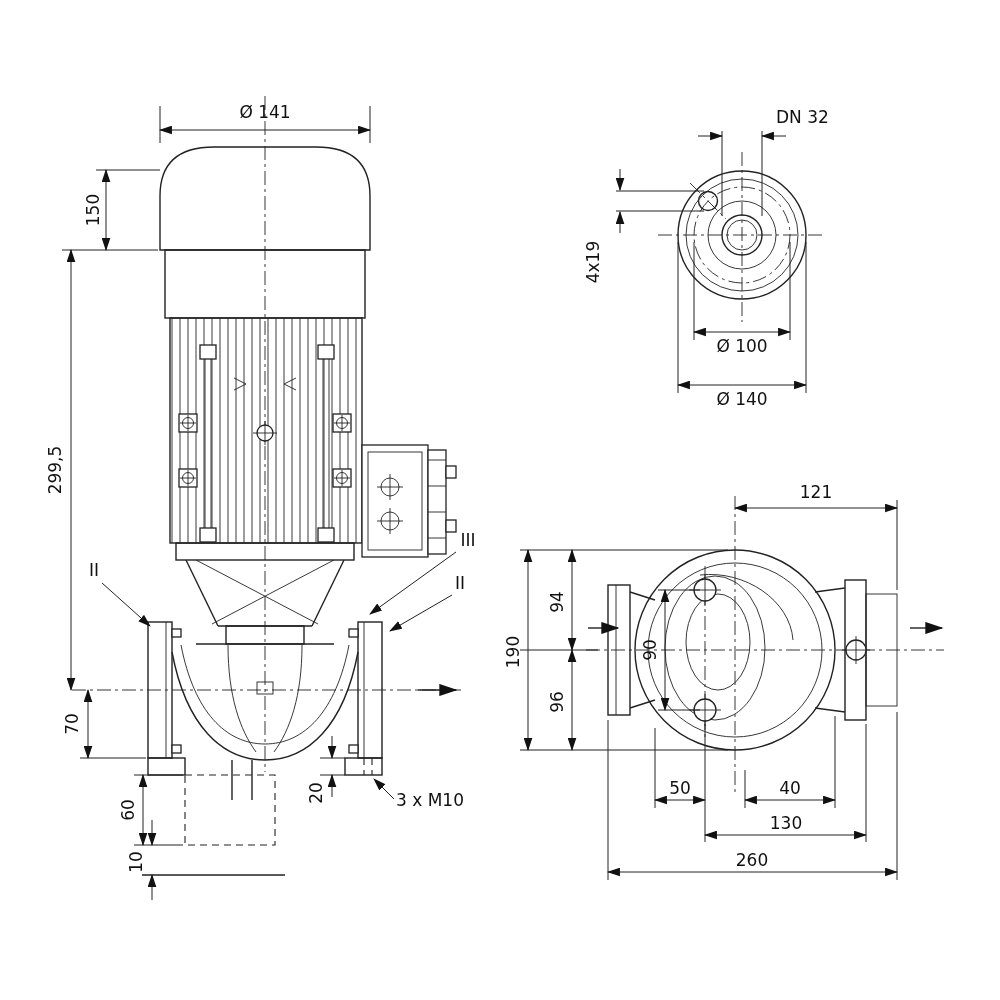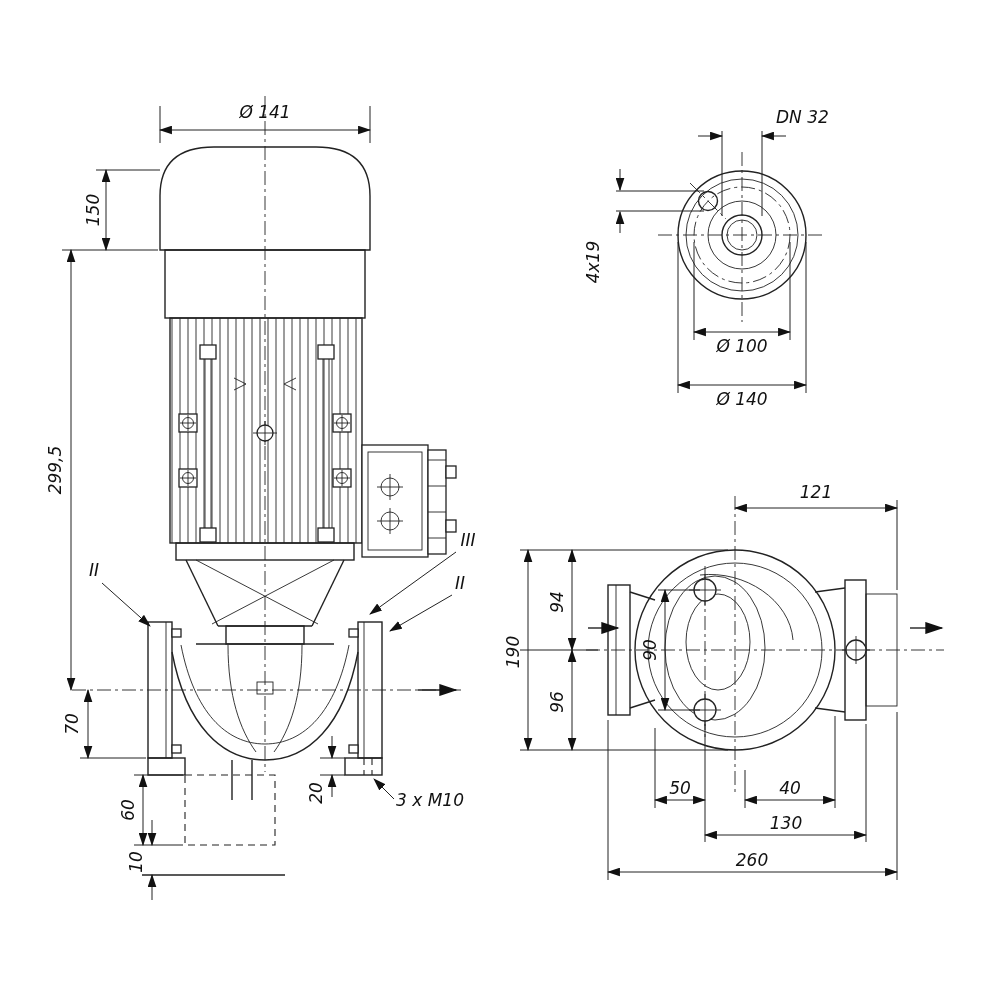--- a/index.html
+++ b/index.html
@@ -1,16 +1,16 @@
 <!DOCTYPE html>
 <html><head>
 <meta charset="utf-8">
 <style>
   html,body{margin:0;padding:0;background:#fff;}
-  #stage{position:relative;width:1000px;height:1000px;background:#ffffff;overflow:hidden;font-style:italic;}
+  #stage{position:relative;width:1000px;height:1000px;background:#ffffff;overflow:hidden;}
   svg{position:absolute;left:0;top:0;}
   .s  {stroke:#222;stroke-width:1.4;fill:none;stroke-linecap:butt;}
   .t  {stroke:#222;stroke-width:0.9;fill:none;}
   .d  {stroke:#222;stroke-width:1;fill:none;}
   .cl {stroke:#222;stroke-width:0.9;fill:none;stroke-dasharray:14 4 3 4;}
   .hd {stroke:#222;stroke-width:1.1;fill:none;stroke-dasharray:7 5;}
   .wf {fill:#ffffff;stroke:#222;stroke-width:1.3;}
   text.lbl{font-family:"DejaVu Sans","Liberation Sans",sans-serif;font-size:17px;fill:#111;}
 </style>
 </head>

